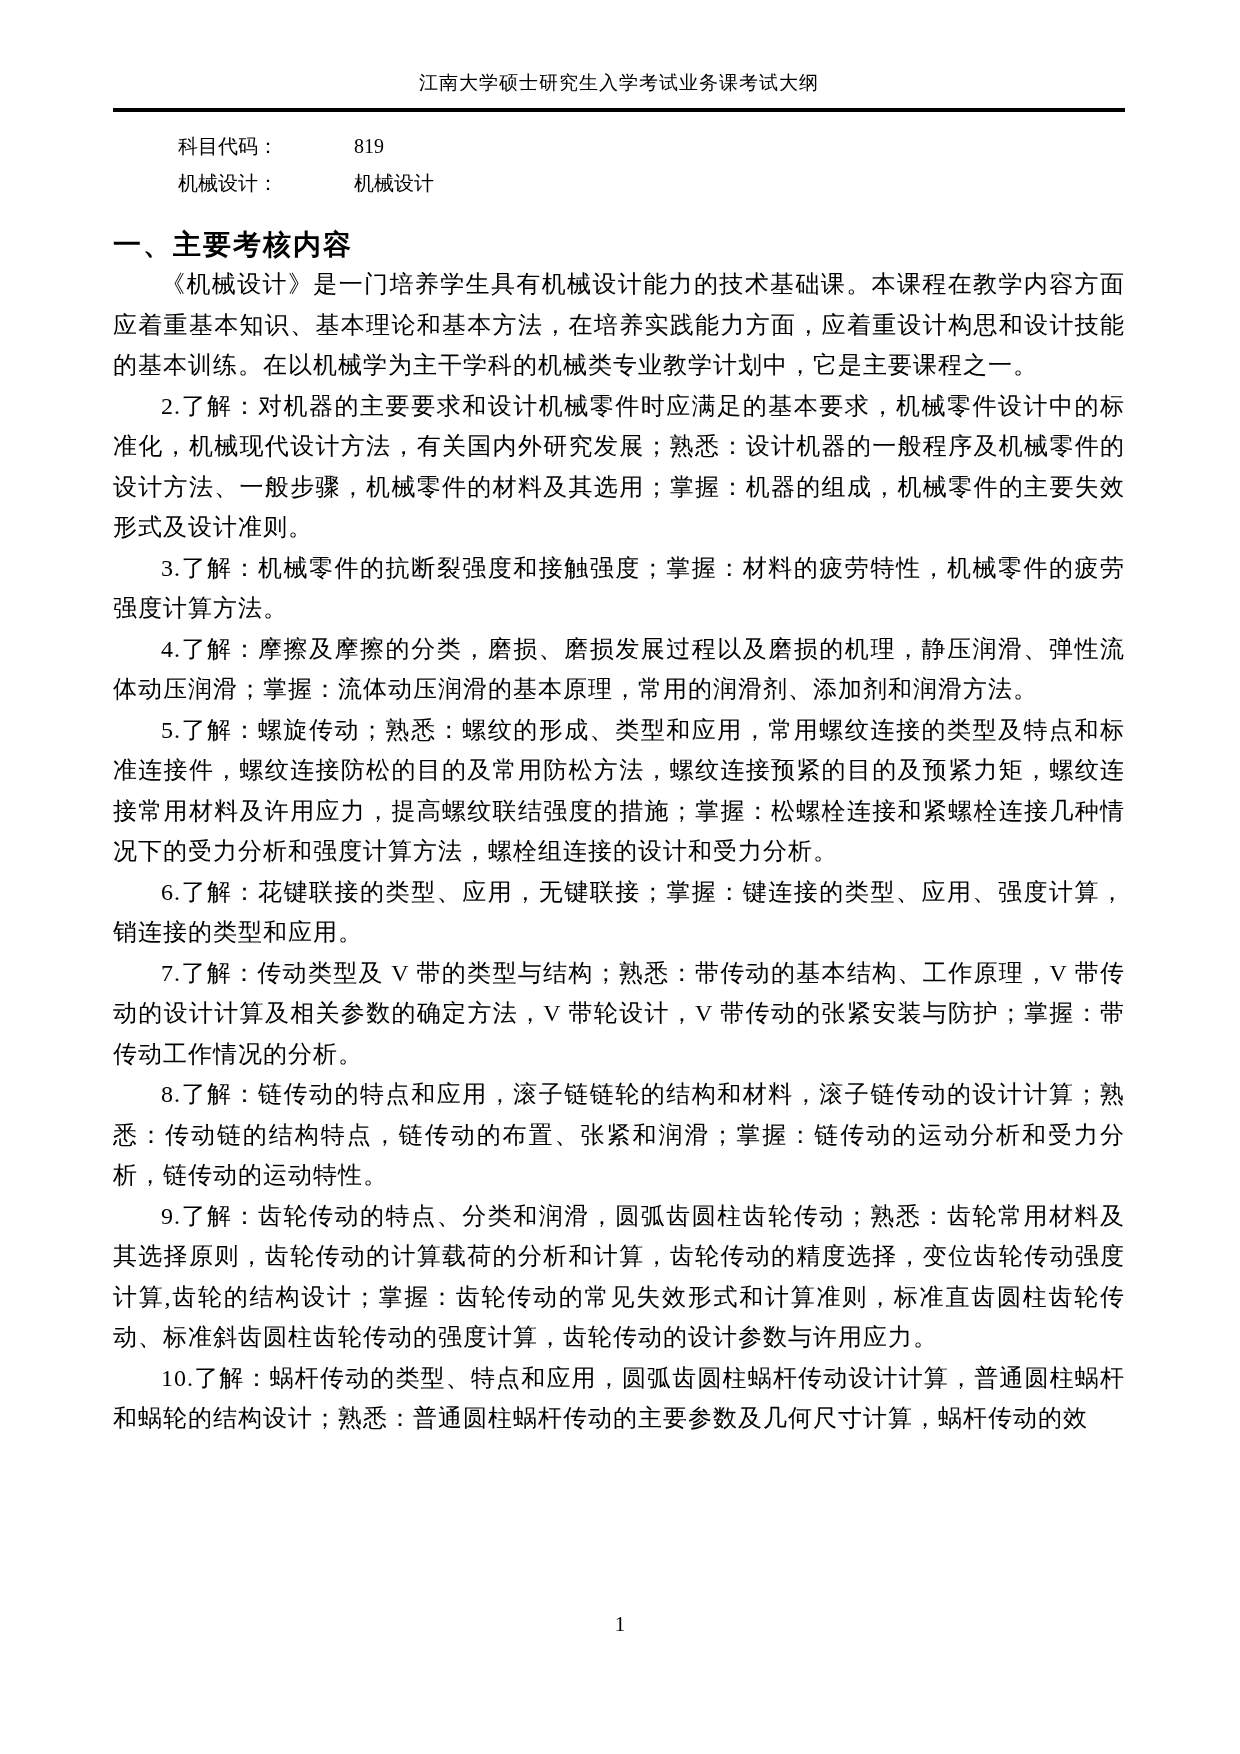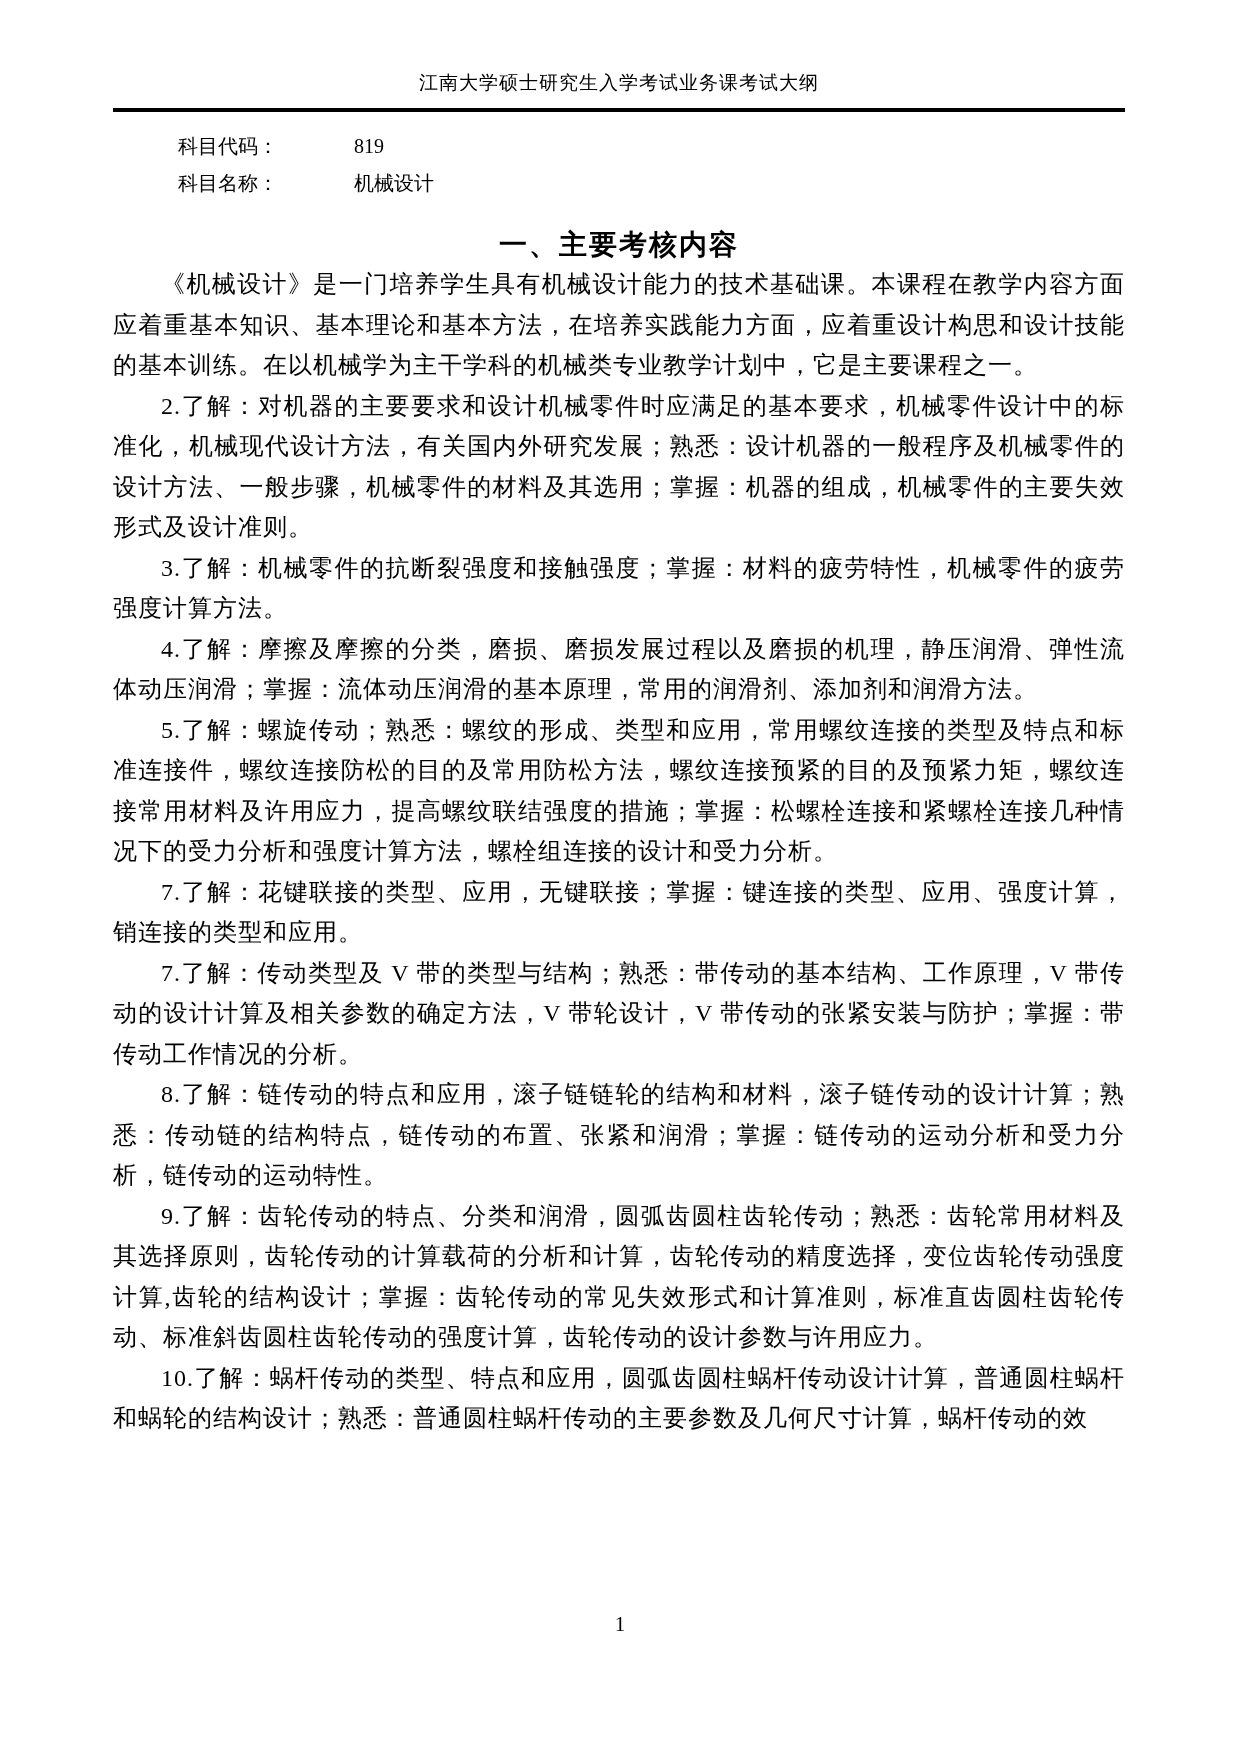--- a/index.html
+++ b/index.html
@@ -51,21 +51,20 @@
   }
   .field-label {
     display: inline-block;
     width: 176px;
   }
   .section-heading {
     margin-top: 24px;
     font-size: 28px;
     font-weight: bold;
     letter-spacing: 2px;
-    text-align: center;
   }
   .body-text {
     font-size: 24px;
     line-height: 40.5px;
     text-align: justify;
     letter-spacing: 1px;
   }
   .body-text p {
     margin: 0;
     padding: 0;
@@ -89,33 +88,33 @@
     <div class="running-header">江南大学硕士研究生入学考试业务课考试大纲</div>
 
     <hr class="header-rule">
 
 
     <div class="fields">
       <div class="field-row">
         <span class="field-label">科目代码：</span><span>819</span>
       </div>
       <div class="field-row">
-        <span class="field-label">科目名称：</span><span>机械设计</span>
+        <span class="field-label">机械设计：</span><span>机械设计</span>
       </div>
     </div>
 
     <div class="section-heading">一、主要考核内容</div>
 
     <div class="body-text">
       <p>《机械设计》是一门培养学生具有机械设计能力的技术基础课。本课程在教学内容方面应着重基本知识、基本理论和基本方法，在培养实践能力方面，应着重设计构思和设计技能的基本训练。在以机械学为主干学科的机械类专业教学计划中，它是主要课程之一。</p>
       <p>2.了解：对机器的主要要求和设计机械零件时应满足的基本要求，机械零件设计中的标准化，机械现代设计方法，有关国内外研究发展；熟悉：设计机器的一般程序及机械零件的设计方法、一般步骤，机械零件的材料及其选用；掌握：机器的组成，机械零件的主要失效形式及设计准则。</p>
       <p>3.了解：机械零件的抗断裂强度和接触强度；掌握：材料的疲劳特性，机械零件的疲劳强度计算方法。</p>
       <p>4.了解：摩擦及摩擦的分类，磨损、磨损发展过程以及磨损的机理，静压润滑、弹性流体动压润滑；掌握：流体动压润滑的基本原理，常用的润滑剂、添加剂和润滑方法。</p>
       <p>5.了解：螺旋传动；熟悉：螺纹的形成、类型和应用，常用螺纹连接的类型及特点和标准连接件，螺纹连接防松的目的及常用防松方法，螺纹连接预紧的目的及预紧力矩，螺纹连接常用材料及许用应力，提高螺纹联结强度的措施；掌握：松螺栓连接和紧螺栓连接几种情况下的受力分析和强度计算方法，螺栓组连接的设计和受力分析。</p>
-      <p>7.了解：花键联接的类型、应用，无键联接；掌握：键连接的类型、应用、强度计算，销连接的类型和应用。</p>
+      <p>6.了解：花键联接的类型、应用，无键联接；掌握：键连接的类型、应用、强度计算，销连接的类型和应用。</p>
       <p>7.了解：传动类型及 V 带的类型与结构；熟悉：带传动的基本结构、工作原理，V 带传动的设计计算及相关参数的确定方法，V 带轮设计，V 带传动的张紧安装与防护；掌握：带传动工作情况的分析。</p>
       <p>8.了解：链传动的特点和应用，滚子链链轮的结构和材料，滚子链传动的设计计算；熟悉：传动链的结构特点，链传动的布置、张紧和润滑；掌握：链传动的运动分析和受力分析，链传动的运动特性。</p>
       <p>9.了解：齿轮传动的特点、分类和润滑，圆弧齿圆柱齿轮传动；熟悉：齿轮常用材料及其选择原则，齿轮传动的计算载荷的分析和计算，齿轮传动的精度选择，变位齿轮传动强度计算,齿轮的结构设计；掌握：齿轮传动的常见失效形式和计算准则，标准直齿圆柱齿轮传动、标准斜齿圆柱齿轮传动的强度计算，齿轮传动的设计参数与许用应力。</p>
       <p>10.了解：蜗杆传动的类型、特点和应用，圆弧齿圆柱蜗杆传动设计计算，普通圆柱蜗杆和蜗轮的结构设计；熟悉：普通圆柱蜗杆传动的主要参数及几何尺寸计算，蜗杆传动的效</p>
     </div>
 
   </div>
 
   <div class="page-number">1</div>
 </div>

